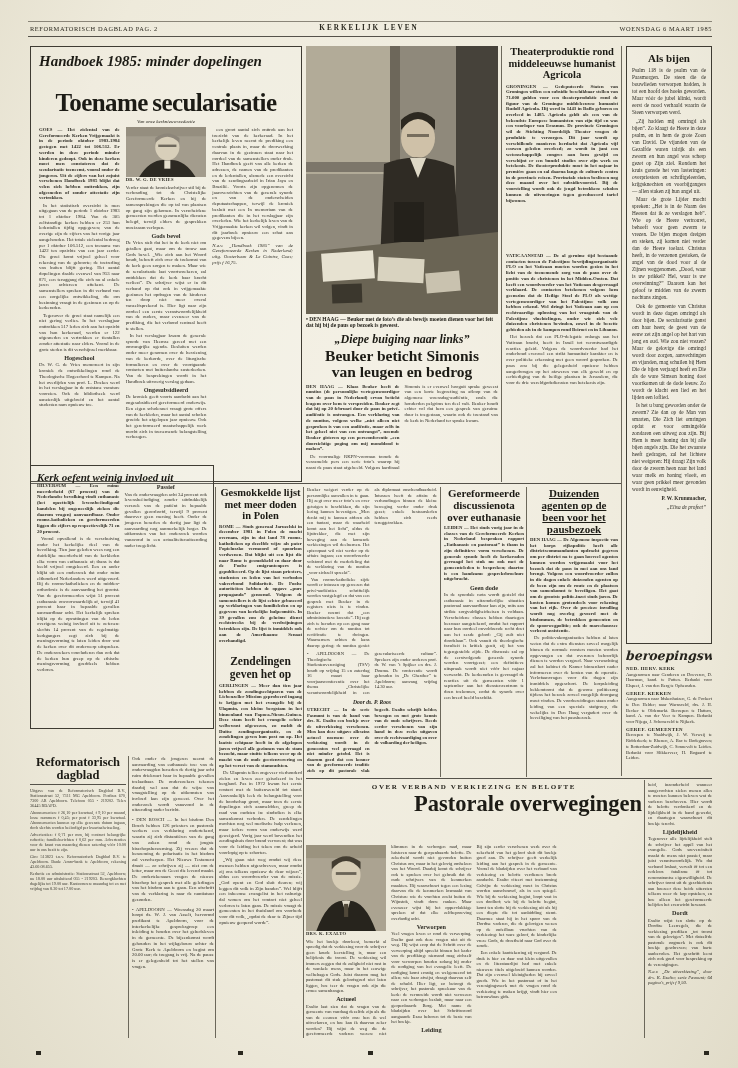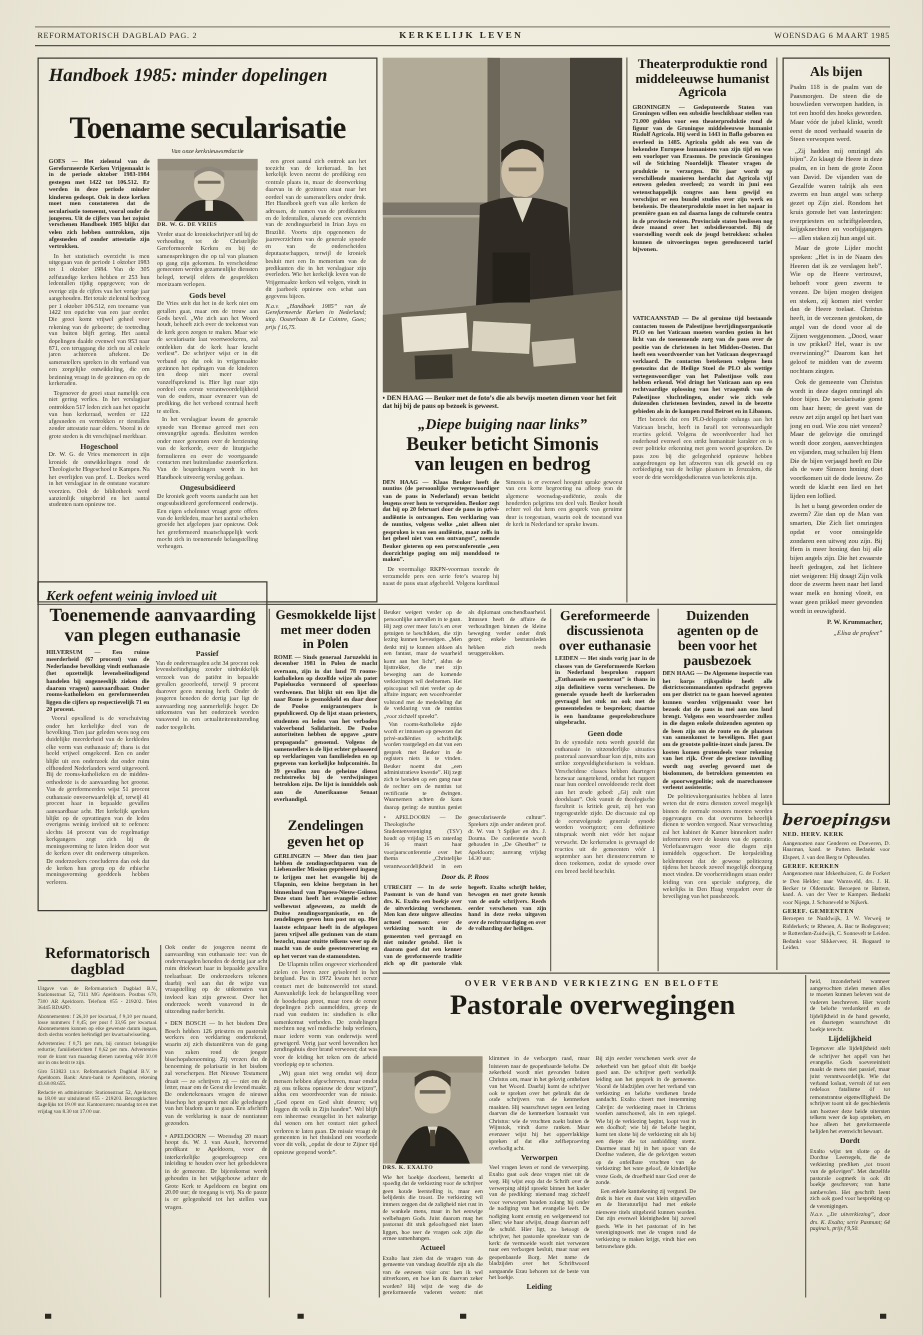--- a/index.html
+++ b/index.html
@@ -132,21 +132,20 @@
       <p>Is het u bang geworden onder de zwerm? Zie dan op de Man van smarten, Die Zich liet omringen opdat er voor omsingelde zondaren een uitweg zou zijn. Bij Hem is meer honing dan bij alle bijen angels zijn. Die het zwaarste heeft gedragen, zal het lichtere niet weigeren: Hij draagt Zijn volk door de zwerm heen naar het land waar melk en honing vloeit, en waar geen prikkel meer gevonden wordt in eeuwigheid.</p>
       <p class="ni" style="text-align:right;font-weight:bold;margin-top:2px;">P. W. Krummacher,</p>
       <p class="ni note" style="text-align:right;">„Elisa de profeet”</p>
     </div>
   </section>
 
   <div class="hrule" style="left:30px;top:483px;width:591px;"></div>
 
   <section class="abs box" style="left:30px;top:465px;width:184px;height:264px;padding:5px 6px;overflow:hidden;">
     <div class="kicker-it" style="font-size:11px;line-height:12px;">Kerk oefent weinig invloed uit</div>
-    <div class="headline" style="font-size:15px;line-height:16px;margin:2px 0 3px;">Toenemende aanvaarding van plegen euthanasie</div>
     <div class="bt cols2" style="height:190px;">
       <p class="ni leadp">HILVERSUM — Een ruime meerderheid (67 procent) van de Nederlandse bevolking vindt euthanasie (het opzettelijk levensbeëindigend handelen bij ongeneeslijk zieken die daarom vragen) aanvaardbaar. Onder rooms-katholieken en gereformeerden liggen die cijfers op respectievelijk 71 en 20 procent.</p>
       <p>Vooral opvallend is de verschuiving onder het kerkelijke deel van de bevolking. Tien jaar geleden wees nog een duidelijke meerderheid van de kerkleden elke vorm van euthanasie af; thans is dat beeld vrijwel omgekeerd. Een en ander blijkt uit een onderzoek dat onder ruim elfhonderd Nederlanders werd uitgevoerd. Bij de rooms-katholieken en de midden-orthodoxie is de aanvaarding het grootst. Van de gereformeerden wijst 51 procent euthanasie onvoorwaardelijk af, terwijl 41 procent haar in bepaalde gevallen aanvaardbaar acht. Het kerkelijk spreken blijkt op de opvattingen van de leden overigens weinig invloed uit te oefenen: slechts 14 procent van de regelmatige kerkgangers zegt zich bij de meningsvorming te laten leiden door wat de kerken over dit onderwerp uitspreken. De onderzoekers concluderen dan ook dat de kerken hun greep op de ethische meningsvorming goeddeels hebben verloren.</p>
       <p class="sh">Passief</p>
       <p class="ni">Van de ondervraagden acht 34 procent ook levensbeëindiging zonder uitdrukkelijk verzoek van de patiënt in bepaalde gevallen geoorloofd, terwijl 9 procent daarover geen mening heeft. Onder de jongeren beneden de dertig jaar ligt de aanvaarding nog aanmerkelijk hoger. De uitkomsten van het onderzoek worden vanavond in een actualiteitenuitzending nader toegelicht.</p>
     </div>
   </section>
 
   <div class="vrule" style="left:215px;top:487px;height:551px;"></div>
 
@@ -195,21 +194,21 @@
     <div class="bt" style="margin-top:2px;">
       <p class="ni leadp">LEIDEN — Het sinds vorig jaar in de classes van de Gereformeerde Kerken in Nederland besproken rapport „Euthanasie en pastoraat” is thans in zijn definitieve vorm verschenen. De generale synode heeft de kerkeraden gevraagd het stuk nu ook met de gemeenteleden te bespreken; daartoe is een handzame gespreksbrochure uitgebracht.</p>
       <p class="sh">Geen dode</p>
       <p class="ni">In de synodale nota wordt gesteld dat euthanasie in uitzonderlijke situaties pastoraal aanvaardbaar kan zijn, mits aan strikte zorgvuldigheidseisen is voldaan. Verscheidene classes hebben daartegen bezwaar aangetekend, omdat het rapport naar hun oordeel onvoldoende recht doet aan het zesde gebod: „Gij zult niet doodslaan”. Ook vanuit de theologische faculteit is kritiek geuit, zij het van tegengestelde zijde. De discussie zal op de eerstvolgende generale synode worden voortgezet; een definitieve uitspraak wordt niet vóór het najaar verwacht. De kerkeraden is gevraagd de reacties uit de gemeenten vóór 1 september aan het dienstencentrum te doen toekomen, zodat de synode over een breed beeld beschikt.</p>
     </div>
   </section>
 
   <div class="vrule" style="left:526px;top:487px;height:290px;"></div>
 
   <section class="abs" style="left:530px;top:487px;width:88px;height:290px;overflow:hidden;">
-    <div class="headline" style="font-size:11px;line-height:12px;">Duizenden agenten op de been voor het pausbezoek</div>
+    <div class="headline" style="font-size:11px;line-height:12px;text-decoration:underline;">Duizenden agenten op de been voor het pausbezoek</div>
     <div class="bt" style="margin-top:2px;">
       <p class="ni leadp">DEN HAAG — De Algemene inspectie van het korps rijkspolitie heeft alle districtscommandanten opdracht gegeven om per district na te gaan hoeveel agenten kunnen worden vrijgemaakt voor het bezoek dat de paus in mei aan ons land brengt. Volgens een woordvoerder zullen in die dagen enkele duizenden agenten op de been zijn om de route en de plaatsen van samenkomst te beveiligen. Het gaat om de grootste politie-inzet sinds jaren. De kosten komen grotendeels voor rekening van het rijk. Over de precieze invulling wordt nog overleg gevoerd met de bisdommen, de betrokken gemeenten en de spoorwegpolitie; ook de marechaussee verleent assistentie.</p>
       <p>De politievakorganisaties hebben al laten weten dat de extra diensten zoveel mogelijk binnen de normale roosters moeten worden opgevangen en dat overuren behoorlijk dienen te worden vergoed. Naar verwachting zal het kabinet de Kamer binnenkort nader informeren over de kosten van de operatie. Verlofaanvragen voor die dagen zijn inmiddels opgeschort. De korpsleiding beklemtoont dat de gewone politiezorg tijdens het bezoek zoveel mogelijk doorgang moet vinden. De voorbereidingen staan onder leiding van een speciale stafgroep, die wekelijks in Den Haag vergadert over de beveiliging van het pausbezoek.</p>
     </div>
   </section>
 
   <section class="abs" style="left:626px;top:648px;width:86px;height:128px;overflow:hidden;">
     <div style="font-family:'DejaVu Serif',serif;font-style:italic;font-weight:bold;font-size:12.5px;transform:skewX(-4deg);margin-bottom:3px;">beroepingswerk</div>
     <div style="font-size:4.9px;line-height:5.6px;">
       <div style="font-weight:bold;letter-spacing:0.4px;">NED. HERV. KERK</div>
@@ -239,21 +238,21 @@
   <section class="abs" style="left:132px;top:756px;width:82px;height:284px;overflow:hidden;">
     <div class="bt">
       <p class="ni">Ook onder de jongeren neemt de aanvaarding van euthanasie toe: van de ondervraagden beneden de dertig jaar acht ruim driekwart haar in bepaalde gevallen toelaatbaar. De onderzoekers tekenen daarbij wel aan dat de wijze van vraagstelling op de uitkomsten van invloed kan zijn geweest. Over het onderzoek wordt vanavond in de uitzending nader bericht.</p>
       <p class="ni" style="margin-top:4px;">• DEN BOSCH — In het bisdom Den Bosch hebben 126 priesters en pastorale werkers een verklaring ondertekend, waarin zij zich distantiëren van de gang van zaken rond de jongste bisschopsbenoeming. Zij vrezen dat de benoeming de polarisatie in het bisdom zal verscherpen. Het Nieuwe Testament draait — zo schrijven zij — niet om de letter, maar om de Geest die levend maakt. De ondertekenaars vragen de nieuwe bisschop het gesprek met alle geledingen van het bisdom aan te gaan. Een afschrift van de verklaring is naar de nuntiatuur gezonden.</p>
       <p class="ni" style="margin-top:4px;">• APELDOORN — Woensdag 20 maart hoopt ds. W. J. van Asselt, hervormd predikant te Apeldoorn, voor de interkerkelijke gespreksgroep een inleiding te houden over het gebedsleven in de gemeente. De bijeenkomst wordt gehouden in het wijkgebouw achter de Grote Kerk te Apeldoorn en begint om 20.00 uur; de toegang is vrij. Na de pauze is er gelegenheid tot het stellen van vragen.</p>
     </div>
   </section>
 
   <div class="hrule" style="left:306px;top:778px;width:406px;"></div>
   <div class="abs" style="left:306px;top:783px;width:336px;text-align:center;font-weight:bold;font-size:7px;letter-spacing:1.6px;">OVER VERBAND VERKIEZING EN BELOFTE</div>
-  <div class="abs headline" style="left:306px;top:792px;width:336px;text-align:center;font-size:22.5px;line-height:23.5px;">Pastorale overwegingen</div>
+  <div class="abs headline" style="left:306px;top:792px;width:336px;text-align:right;font-size:22.5px;line-height:23.5px;">Pastorale overwegingen</div>
 
   <section class="abs" style="left:306px;top:844px;width:336px;height:196px;overflow:hidden;">
     <div class="bt cols4" style="height:196px;font-size:4.6px;line-height:5.5px;">
       <span class="figure">
         <svg viewBox="0 0 78 92" preserveAspectRatio="none" style="height:86px;">
           <rect width="78" height="92" fill="#aba391"></rect>
           <rect width="78" height="14" fill="#9b937f"></rect>
           <ellipse cx="39" cy="32" rx="14" ry="17" fill="#d7cdb6"></ellipse>
           <path d="M25 26 Q39 8 53 26 L53 18 Q39 6 25 18 Z" fill="#433d31"></path>
           <rect x="29" y="29" width="20" height="3" fill="#3c372e" opacity="0.7"></rect>

